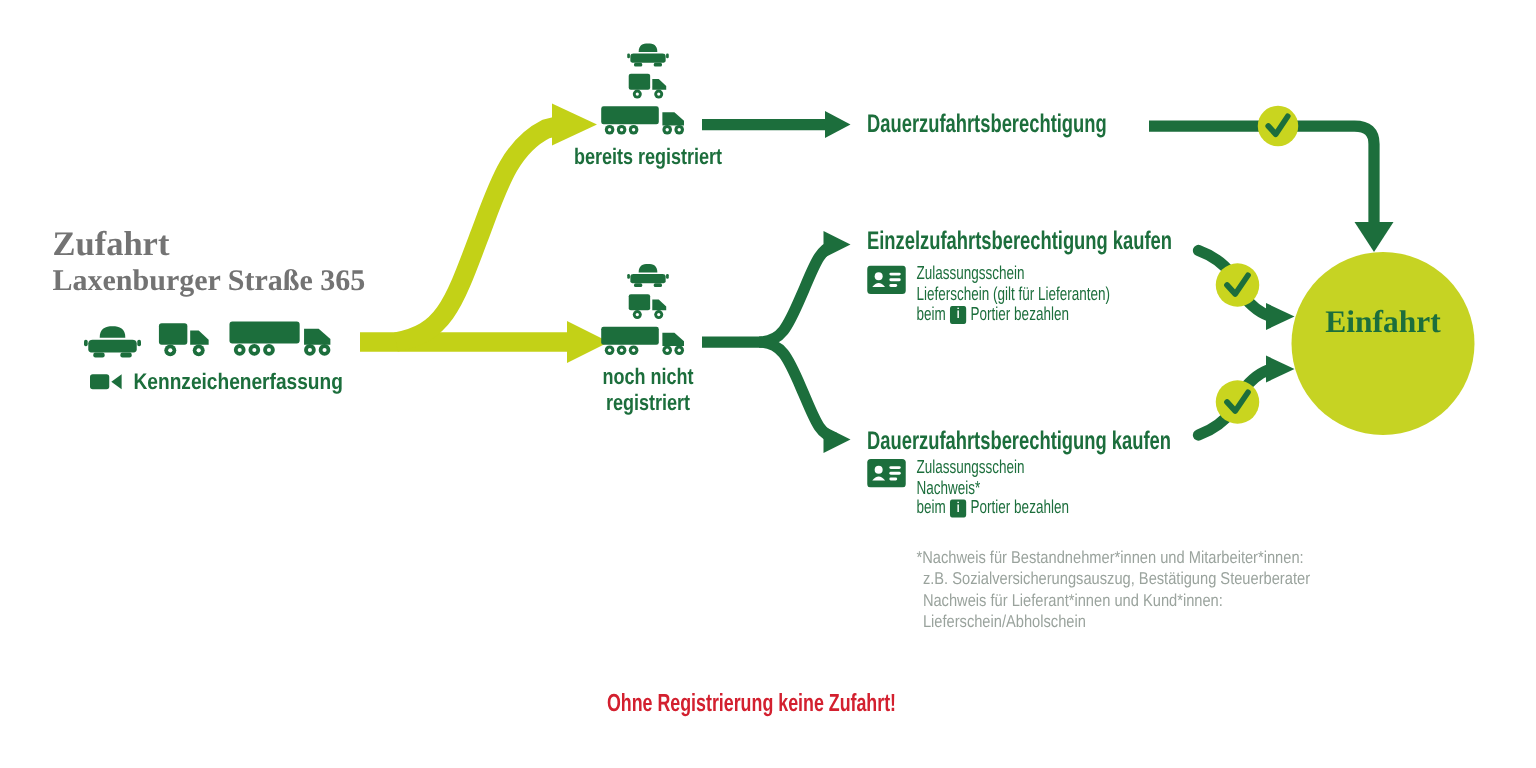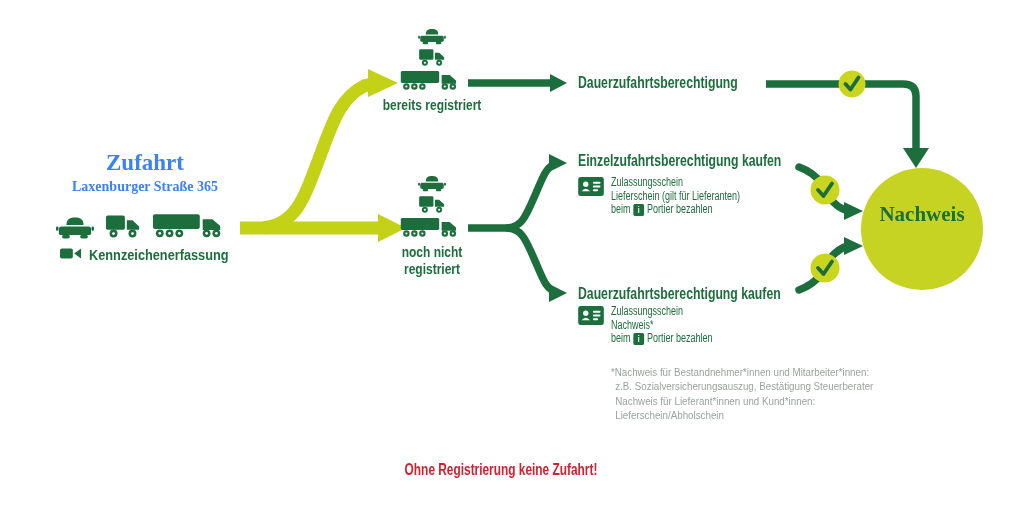--- a/index.html
+++ b/index.html
@@ -5,26 +5,26 @@
   html,body{margin:0;padding:0;background:#fff;}
   .canvas{position:relative;width:1024px;height:512px;background:#ffffff;overflow:hidden;
           font-family:"Liberation Sans",sans-serif;color:#1c6e3c;}
   .abs{position:absolute;}
   .layer{position:absolute;left:0;top:0;}
   
   .sx72{transform:scaleX(.72);transform-origin:0 50%;}
   .sx72c{transform:scaleX(.72);transform-origin:50% 50%;}
   .sx80c{transform:scaleX(.80);transform-origin:50% 50%;}
   .sx85{transform:scaleX(.85);transform-origin:0 50%;display:inline-block;}
-  .title-block{left:35px;top:150px;width:220px;text-align:center;color:#3b82f6;
+  .title-block{left:35px;top:150px;width:220px;color:#737373;
                font-family:"Liberation Serif",serif;font-weight:bold;}
   .title-block .t1{font-size:23px;line-height:26px;}
-  .title-block .t2{font-size:14px;line-height:22px;}
+  .title-block .t2{font-size:20px;line-height:22px;}
   .entry-icons{left:56px;top:212px;display:flex;gap:11px;align-items:flex-end;}
-  .capture-row{left:60px;top:246px;display:flex;gap:7px;}
+  .capture-row{left:60px;top:246px;display:flex;gap:7px;align-items:center;}
   .capture-row .cap{font-size:15px;font-weight:bold;white-space:nowrap;}
   .stack{width:70px;display:flex;flex-direction:column;align-items:center;gap:2px;}
   .lbl{width:124px;text-align:center;font-size:15px;font-weight:bold;line-height:17px;}
   .ptitle{font-size:17px;font-weight:bold;white-space:nowrap;}
   .details{font-size:12.5px;line-height:13.5px;white-space:nowrap;}
   .payrow{display:flex;align-items:center;gap:4px;}
   .info{display:inline-block;width:15px;height:12px;background:#1c6e3c;color:#fff;border-radius:2px;
         font-size:9.5px;font-weight:bold;text-align:center;line-height:12px;}
   .result{left:860px;top:202px;width:124px;text-align:center;color:#1c6e3c;
           font-family:"Liberation Serif",serif;font-weight:bold;font-size:21px;line-height:25px;}
@@ -234,21 +234,21 @@
     <div>Zulassungsschein</div>
     <div>Nachweis*</div>
     <div class="payrow">
       <span>beim</span>
       <span class="info">i</span>
       <span>Portier bezahlen</span>
     </div>
   </div>
 
   <div class="abs result">
-    <div>Nachweis</div>
+    <div>Einfahrt</div>
   </div>
 
   <div class="abs footnote sx85">
     <div>*Nachweis für Bestandnehmer*innen und Mitarbeiter*innen:</div>
     <div>z.B. Sozialversicherungsauszug, Bestätigung Steuerberater</div>
     <div>Nachweis für Lieferant*innen und Kund*innen:</div>
     <div>Lieferschein/Abholschein</div>
   </div>
 
   <div class="abs warning sx72c">Ohne Registrierung keine Zufahrt!</div>

